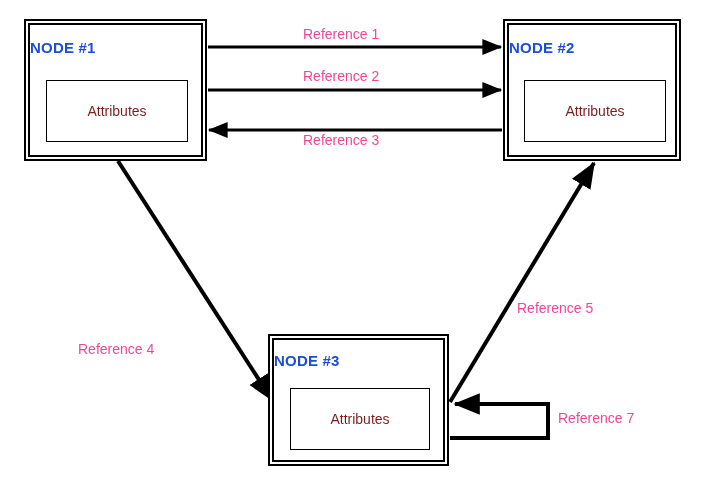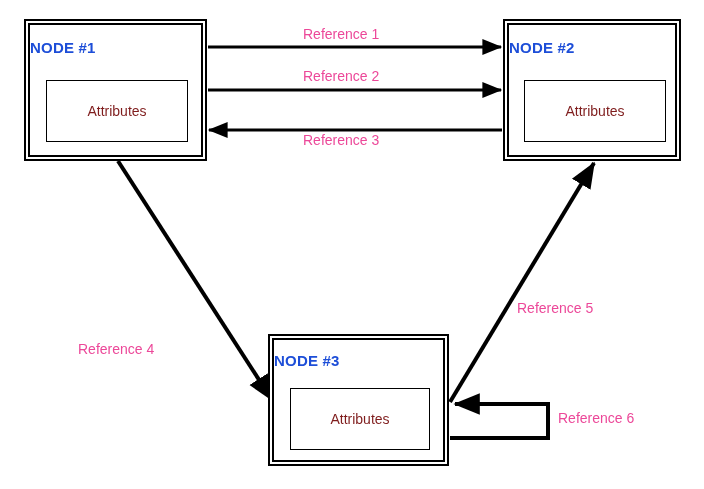--- a/index.html
+++ b/index.html
@@ -142,15 +142,15 @@
         <span class="attributes-label">Attributes</span>
       </div>
     </div>
   </div>
 
   <div class="edge-label" id="label-ref-1">Reference 1</div>
   <div class="edge-label" id="label-ref-2">Reference 2</div>
   <div class="edge-label" id="label-ref-3">Reference 3</div>
   <div class="edge-label" id="label-ref-4">Reference 4</div>
   <div class="edge-label" id="label-ref-5">Reference 5</div>
-  <div class="edge-label" id="label-ref-6">Reference 6</div>
+  <div class="edge-label" id="label-ref-6">Reference 7</div>
 
 </div>
 
 </body></html>

